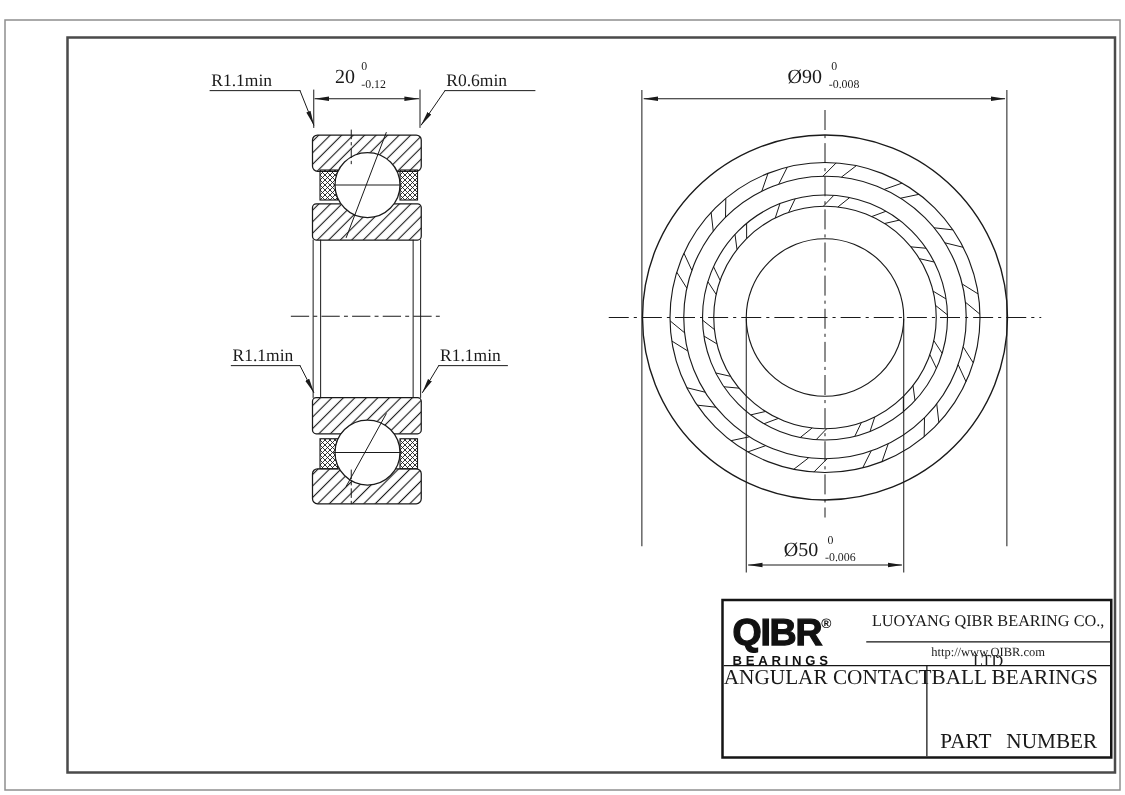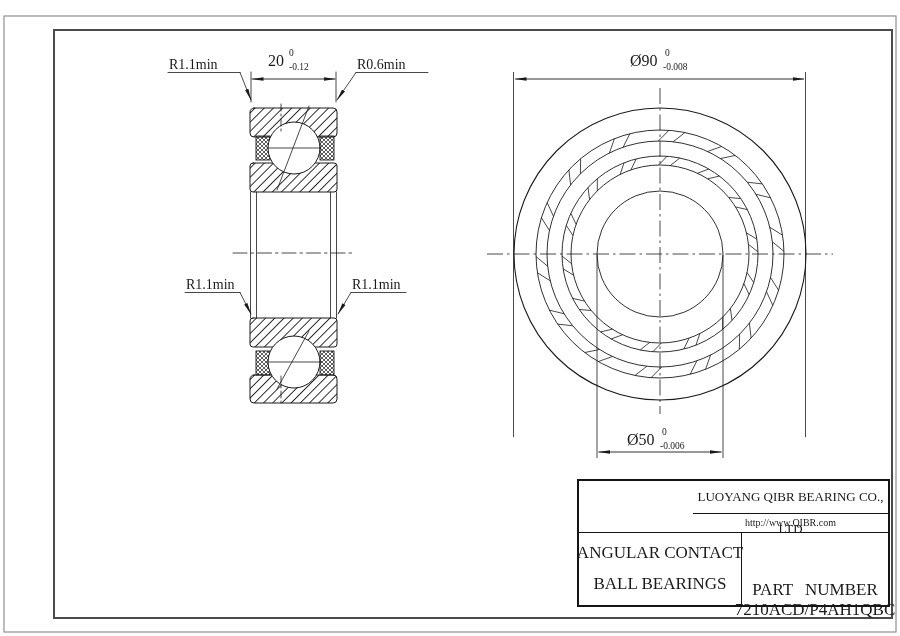--- a/index.html
+++ b/index.html
@@ -18,21 +18,21 @@
     letter-spacing:-1px;line-height:30px;color:#111;-webkit-text-stroke:1px #111;}
   .tb-reg{font-family:"Liberation Sans",sans-serif;font-size:11px;vertical-align:14px;
     -webkit-text-stroke:0;font-weight:bold;letter-spacing:0;}
   .tb-brand-sub{font-family:"Liberation Sans",sans-serif;font-weight:bold;font-size:10.5px;
     letter-spacing:3px;color:#111;margin-top:1px;}
   .tb-company-box{position:absolute;left:114px;top:0;right:0;height:51px;}
   .tb-company{height:32px;line-height:32px;text-align:center;font-size:13px;border-bottom:1px solid #151515;}
   .tb-site{height:18px;line-height:18px;text-align:center;font-size:10px;}
   .tb-row2{position:absolute;left:0;top:51px;right:0;bottom:0;}
   .tb-cell-left{position:absolute;left:0;top:0;width:162px;bottom:0;border-right:1px solid #151515;
-    display:flex;flex-direction:column;justify-content:space-evenly;align-items:center;}
+    display:flex;flex-direction:row;justify-content:space-evenly;align-items:flex-start;}
   .tb-cell-right{position:absolute;left:163px;top:0;right:0;bottom:0;
     display:flex;flex-direction:column;justify-content:space-evenly;align-items:center;}
   .tb-line{font-size:17px;white-space:nowrap;}
   .tb-partlabel{word-spacing:8px;margin-top:48px;}
 </style>
 </head>
 <body>
 
 
 
@@ -203,31 +203,34 @@
       <text class="dim-main" x="627" y="445">Ø50</text>
       <text class="dim-tol" x="662" y="435">0</text>
       <text class="dim-tol" x="660" y="449">-0.006</text>
     </g>
   </g>
 </svg>
 
 
 <div class="title-block">
   <div class="tb-row1">
+    <div class="tb-logo">
+      <div class="tb-brand"><span>QIBR</span><span class="tb-reg">®</span></div>
+      <div class="tb-brand-sub">BEARINGS</div>
+    </div>
     <div class="tb-company-box">
       <div class="tb-company">LUOYANG QIBR BEARING CO., LTD</div>
       <div class="tb-site">http://www.QIBR.com</div>
     </div>
   </div>
   <div class="tb-row2">
     <div class="tb-cell-left">
       <div class="tb-line">ANGULAR CONTACT</div>
       <div class="tb-line">BALL BEARINGS</div>
     </div>
     <div class="tb-cell-right">
       <div class="tb-line tb-partlabel">PART NUMBER</div>
-      <div class="tb-line">7210ACD/P4AH1QBC</div>
     </div>
   </div>
 </div>
 
 
 
 
 </body></html>

